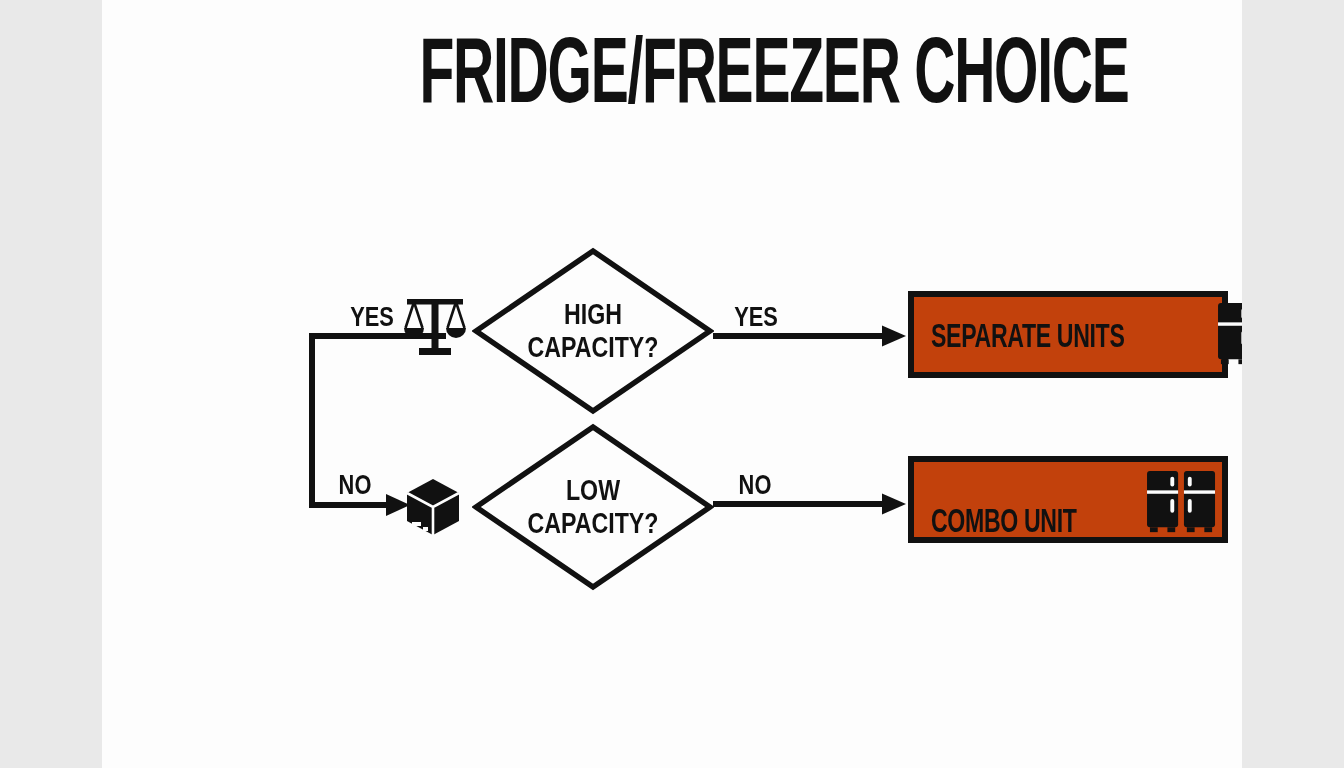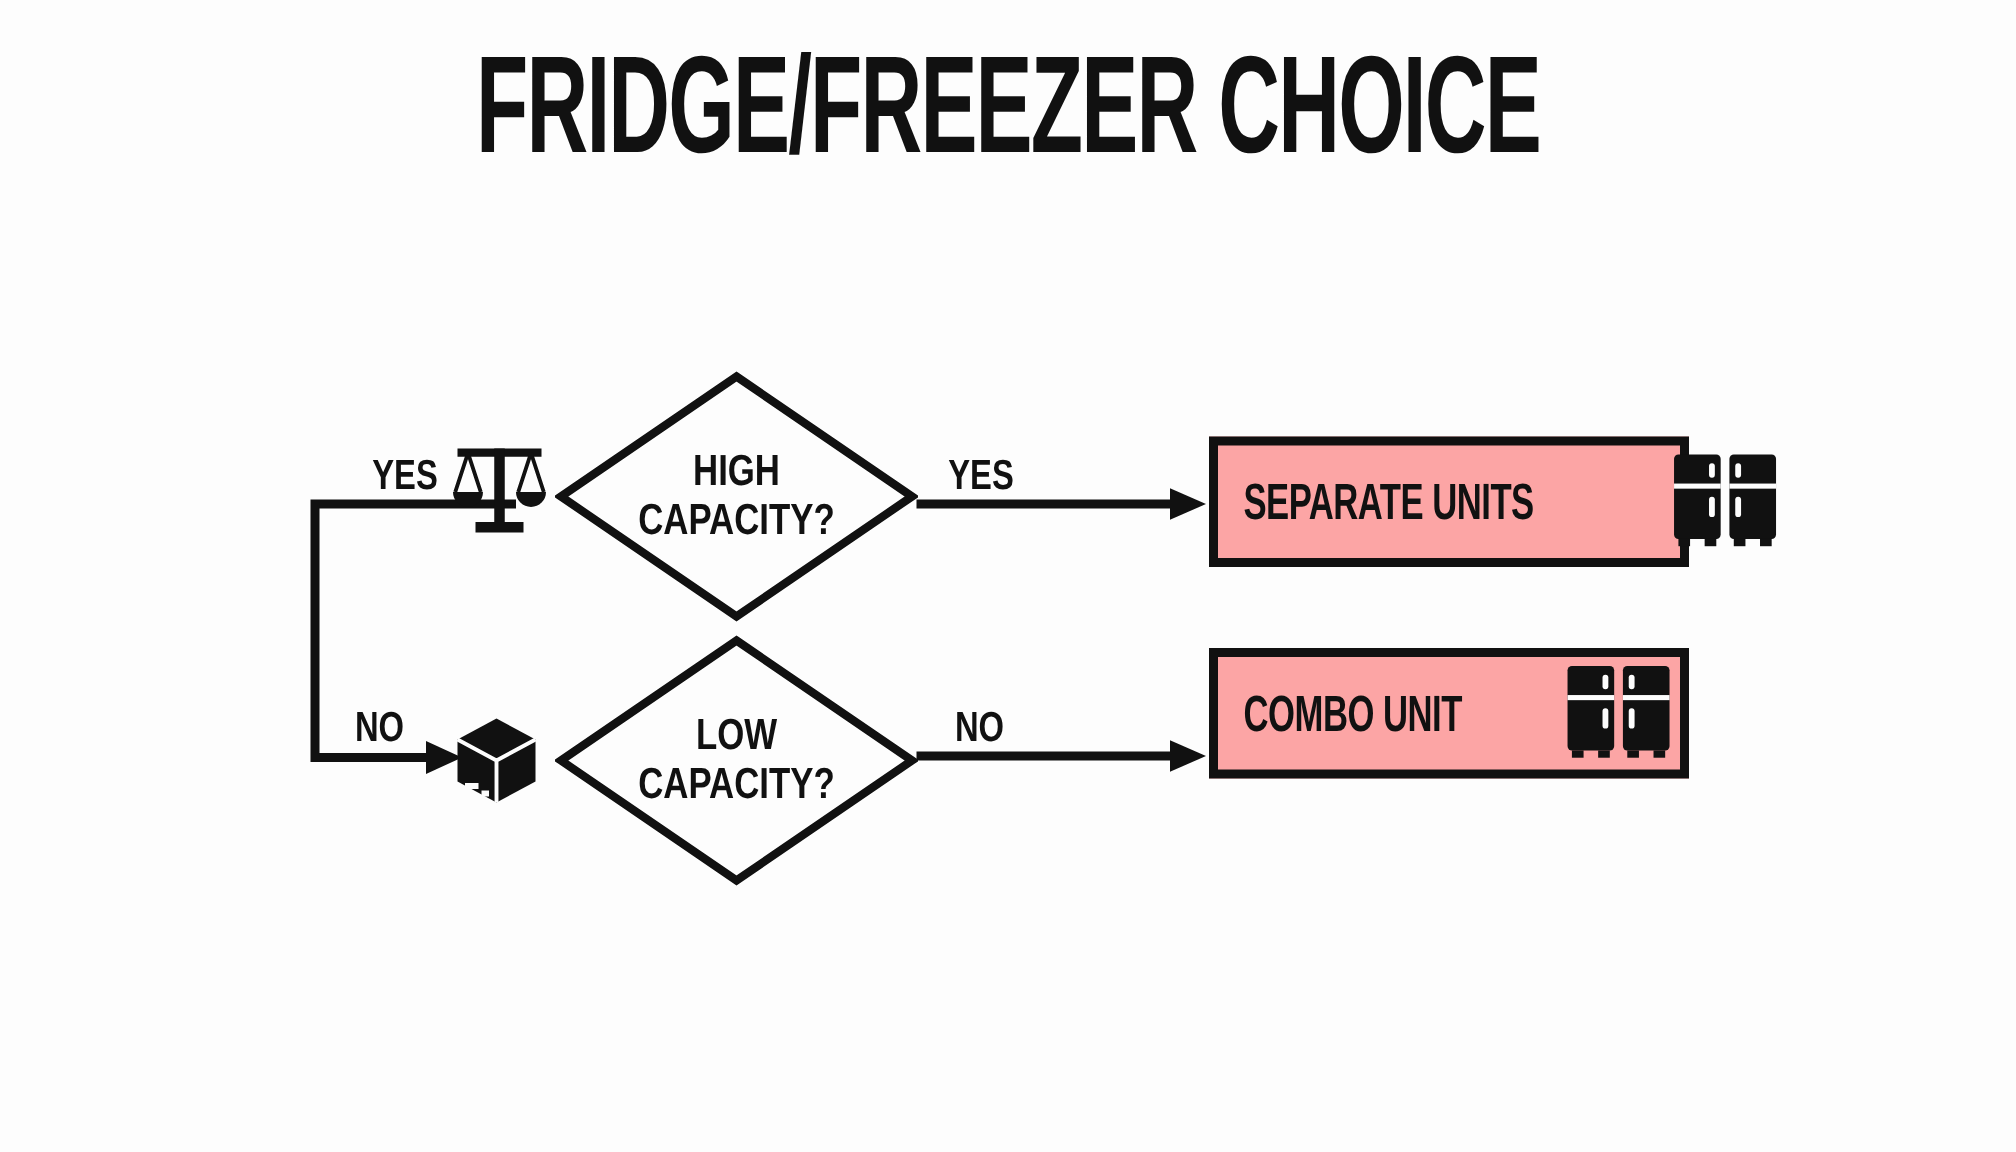--- a/index.html
+++ b/index.html
@@ -3,21 +3,21 @@
 <meta charset="utf-8">
 <style>
   html,body{margin:0;padding:0;}
   body{
     background:#e9e9e9;
     font-family:"Liberation Sans","DejaVu Sans",sans-serif;
     -webkit-font-smoothing:antialiased;
   }
   .stage{
     position:relative;
-    width:1344px;height:768px;
+    width:1140px;height:768px;
     background:#fdfdfd;
     overflow:hidden;
     margin:0 auto;
     color:#111111;
   }
   .title{
     position:absolute;
     left:0;top:24px;width:1344px;
     text-align:center;
     font-size:92px;
@@ -61,27 +61,27 @@
   .lbl-left-no{left:211px;top:471px;}
   .lbl-right-yes{left:612px;top:303px;}
   .lbl-right-no{left:611px;top:471px;}
   .side-icon{position:absolute;}
   .scale-pos{left:302px;top:293px;}
   .cube-pos{left:303px;top:477px;}
   .outcome-box{
     position:absolute;
     left:806px;width:320px;height:87px;
     border:6px solid #111111;
-    background:#fca5a5;
+    background:#c2410c;
     box-sizing:border-box;
     display:flex;align-items:center;justify-content:space-between;
     padding:0 14px 0 17px;
   }
   .box-separate{top:291px;}
-  .box-combo{top:432px;}
+  .box-combo{top:456px;align-items:flex-end;}
   .outcome-label{
     font-size:34px;font-weight:700;line-height:1;
     letter-spacing:-0.5px;
     transform:scaleX(0.68);
     transform-origin:left center;
     white-space:nowrap;
   }
   .fridge-pair{flex:0 0 auto;display:block;}
 </style>
 </head>

